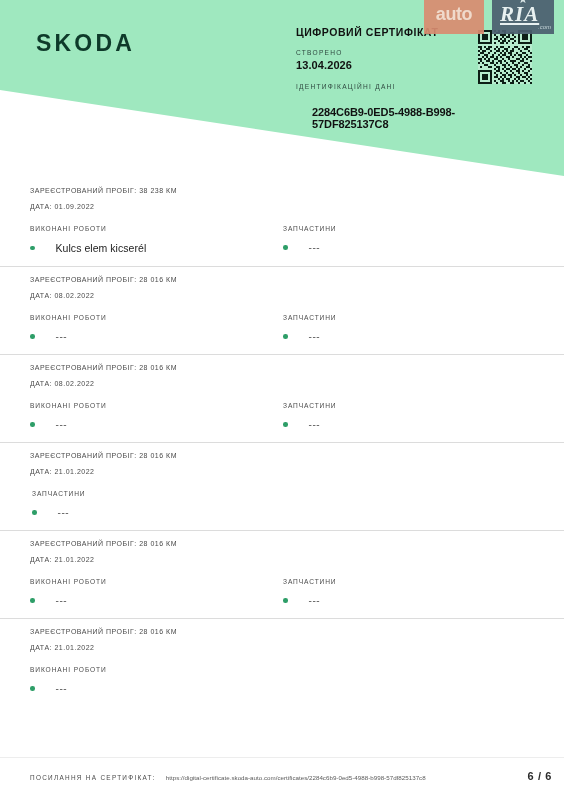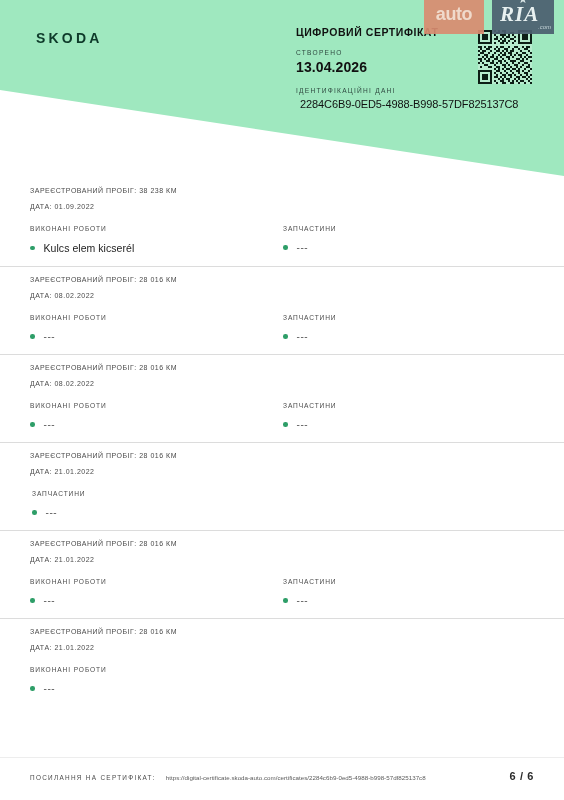--- a/index.html
+++ b/index.html
@@ -31,21 +31,21 @@
     left: 0; top: 0;
     width: 564px;
     height: 178px;
     background: #9fe8bf;
     clip-path: polygon(0 0, 564px 0, 564px 176px, 0 90px);
     z-index: 1;
   }
   .logo {
     position: absolute;
     left: 36px; top: 30px;
-    font-size: 14px;
+    font-size: 23px;
     font-weight: 700;
     letter-spacing: 3.2px;
     color: #0e3a2a;
     z-index: 4;
     font-family: "Liberation Sans", sans-serif;
   }
 
   .hdr-right {
     position: absolute;
     left: 296px; top: 26px;
@@ -60,31 +60,31 @@
     margin: 0 0 11px 0;
   }
   .hdr-kicker {
     font-size: 6.6px;
     letter-spacing: 1.25px;
     color: #2f4a40;
     margin: 0 0 3px 0;
     font-weight: 400;
   }
   .hdr-value {
-    font-size: 14px;
+    font-size: 11px;
     font-weight: 700;
     color: #111111;
     margin: 0 0 12px 0;
     letter-spacing: 0.1px;
   }
   .hdr-id {
     font-size: 11px;
-    font-weight: 400;
+    font-weight: 700;
     color: #111111;
-    margin: 4px;
+    margin: 16px;
     letter-spacing: -0.1px;
   }
 
   
   .qr {
     position: absolute;
     left: 478px; top: 30px;
     width: 54px; height: 54px;
     z-index: 5;
     background: #b7ecce;
@@ -125,20 +125,21 @@
   }
   .wm-ria .ria-text {
     position: absolute;
     left: 8px; top: 10px;
     color: #eef2f5;
     font-family: "Liberation Serif", serif;
     font-size: 21px;
     font-weight: 700;
     font-style: italic;
     letter-spacing: 1px;
+    text-decoration: underline;
   }
   .wm-ria .ria-com {
     position: absolute;
     right: 3px; bottom: 4px;
     color: #c7d2da;
     font-size: 6px;
     font-style: italic;
   }
 
   
@@ -177,20 +178,21 @@
     color: #4a4a4a;
     margin: 0 0 10px 0;
     text-transform: uppercase;
   }
   .item {
     display: flex;
     align-items: center;
     font-size: 10.5px;
     color: #1c1c1c;
     letter-spacing: 0.05px;
+    gap: 12px;
   }
   .item .dot {
     width: 4.5px; height: 4.5px;
     border-radius: 50%;
     background: #2e9e68;
     margin-right: 9px;
     flex: 0 0 auto;
   }
   .item.empty .txt {
     color: #5a5a5a;
@@ -203,21 +205,21 @@
     position: absolute;
     left: 0; bottom: 0;
     width: 564px;
     height: 42px;
     border-top: 1px solid #ededed;
     z-index: 3;
     background: #ffffff;
   }
   .footer-inner {
     position: absolute;
-    left: 30px; right: 30px; top: 12px;
+    left: 30px; right: 12px; top: 12px;
     display: flex;
     align-items: baseline;
     justify-content: space-between;
   }
   .f-left { display: flex; align-items: baseline; }
   .f-label {
     font-size: 6.4px;
     letter-spacing: 1.3px;
     color: #4a4a4a;
     text-transform: uppercase;

